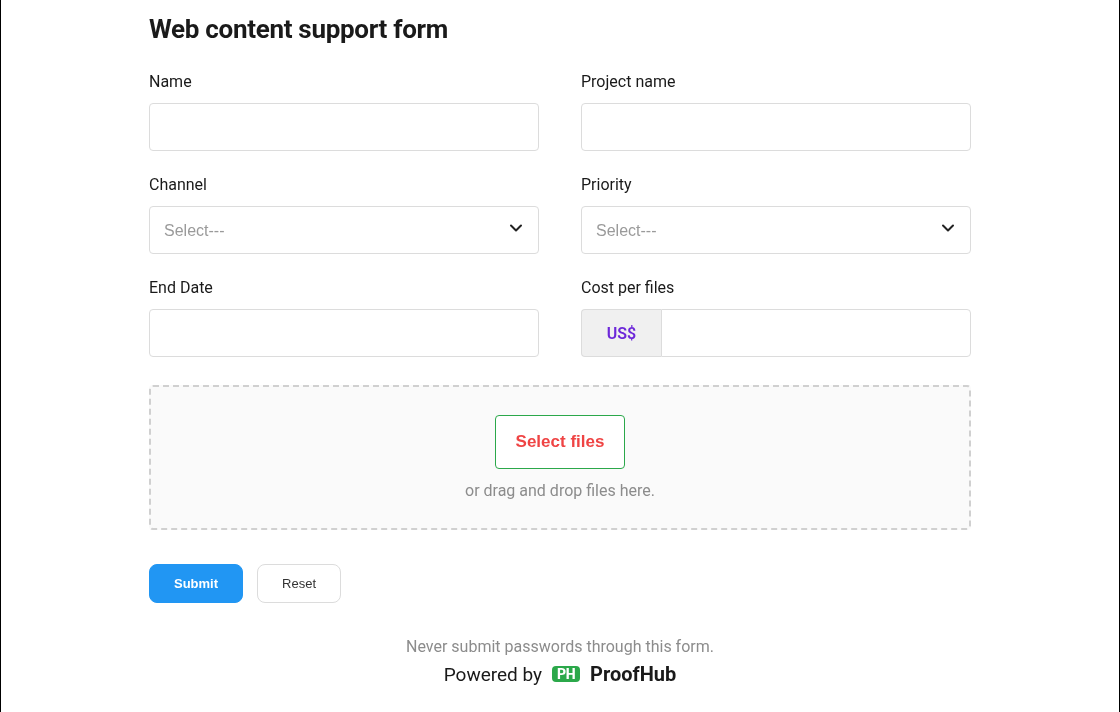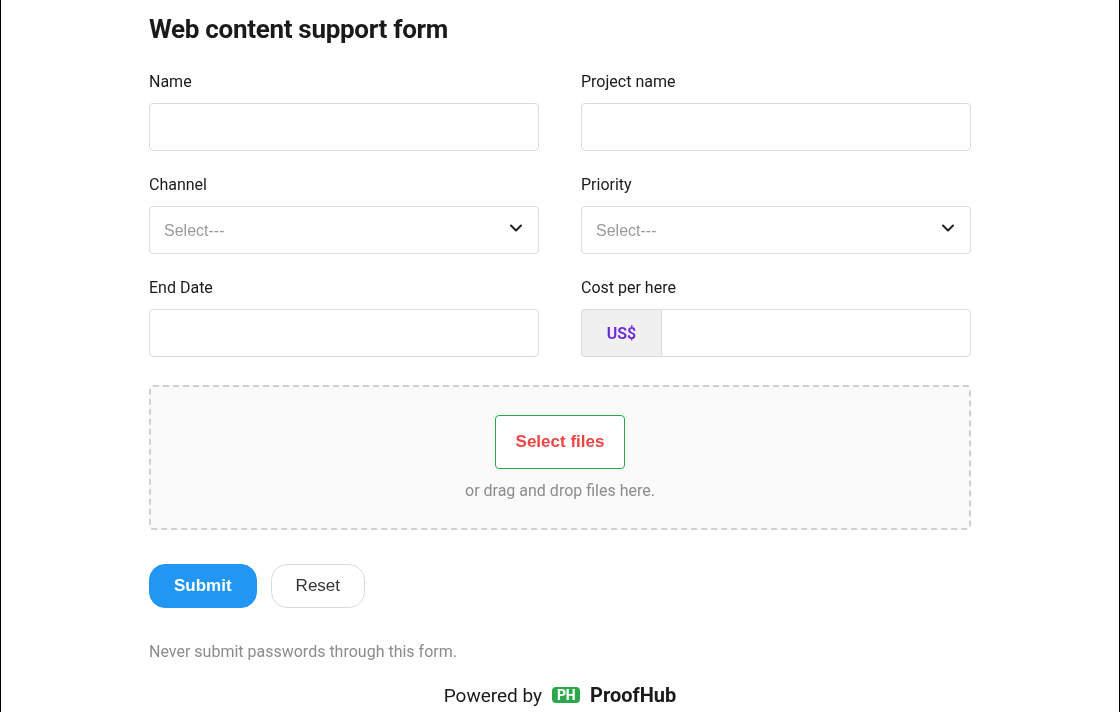--- a/index.html
+++ b/index.html
@@ -124,42 +124,42 @@
       font-size: 16px;
       color: #8c8c8c;
     }
     .form-actions {
       display: flex;
       gap: 14px;
       margin-bottom: 34px;
     }
     .btn {
       padding: 11px 24px;
-      font-size: 17px;
+      font-size: 13px;
       font-weight: 600;
-      border-radius: 16px;
+      border-radius: 8px;
       cursor: pointer;
       border: 1px solid transparent;
     }
     .btn-primary {
       background: #2196f3;
       color: #fff;
       border-color: #2196f3;
     }
     .btn-secondary {
       background: #fff;
       color: #333;
       border-color: #dcdcdc;
       font-weight: 500;
     }
     .disclaimer {
-      text-align: left;
+      text-align: center;
       color: #8c8c8c;
       font-size: 16px;
-      margin-bottom: 22px;
+      margin-bottom: 6px;
     }
     .powered-by {
       display: flex;
       align-items: center;
       justify-content: center;
       gap: 10px;
       font-size: 19px;
       color: #1a1a1a;
       text-align: right;
     }
@@ -228,21 +228,21 @@
         </span>
       </div>
     </div>
 
     <div class="form-field">
       <label class="field-label">End Date</label>
       <input type="text" class="text-input" value="" style="">
     </div>
 
     <div class="form-field">
-      <label class="field-label">Cost per here</label>
+      <label class="field-label">Cost per files</label>
       <div class="input-group">
         <span class="input-prefix">US$</span>
         <input type="text" class="text-input" value="" style="">
       </div>
     </div>
 
   </div>
 
   <div class="dropzone">
     <button type="button" class="select-files-btn">Select files</button>

